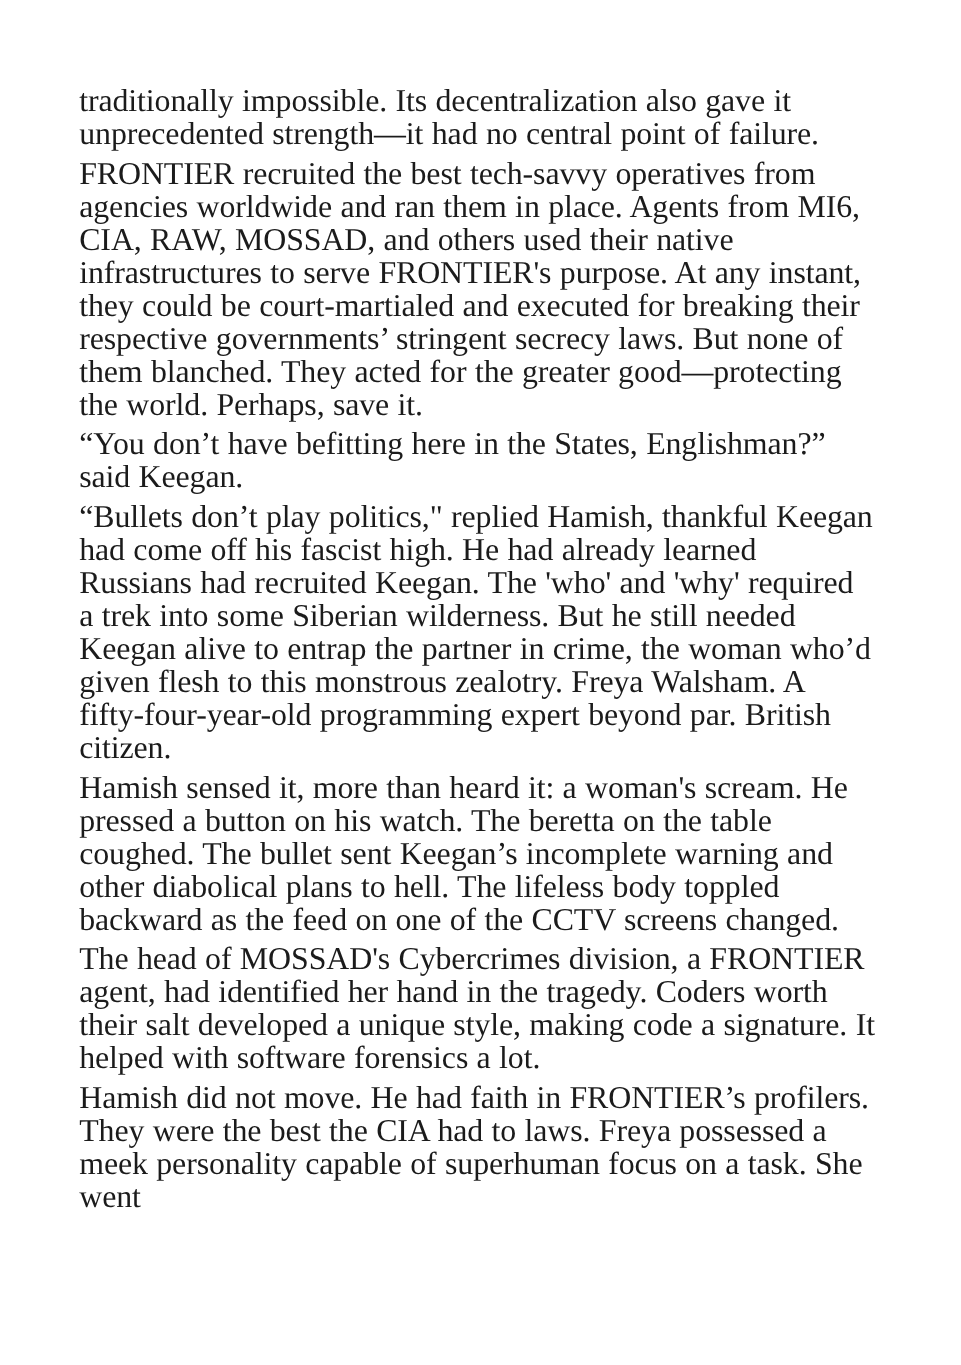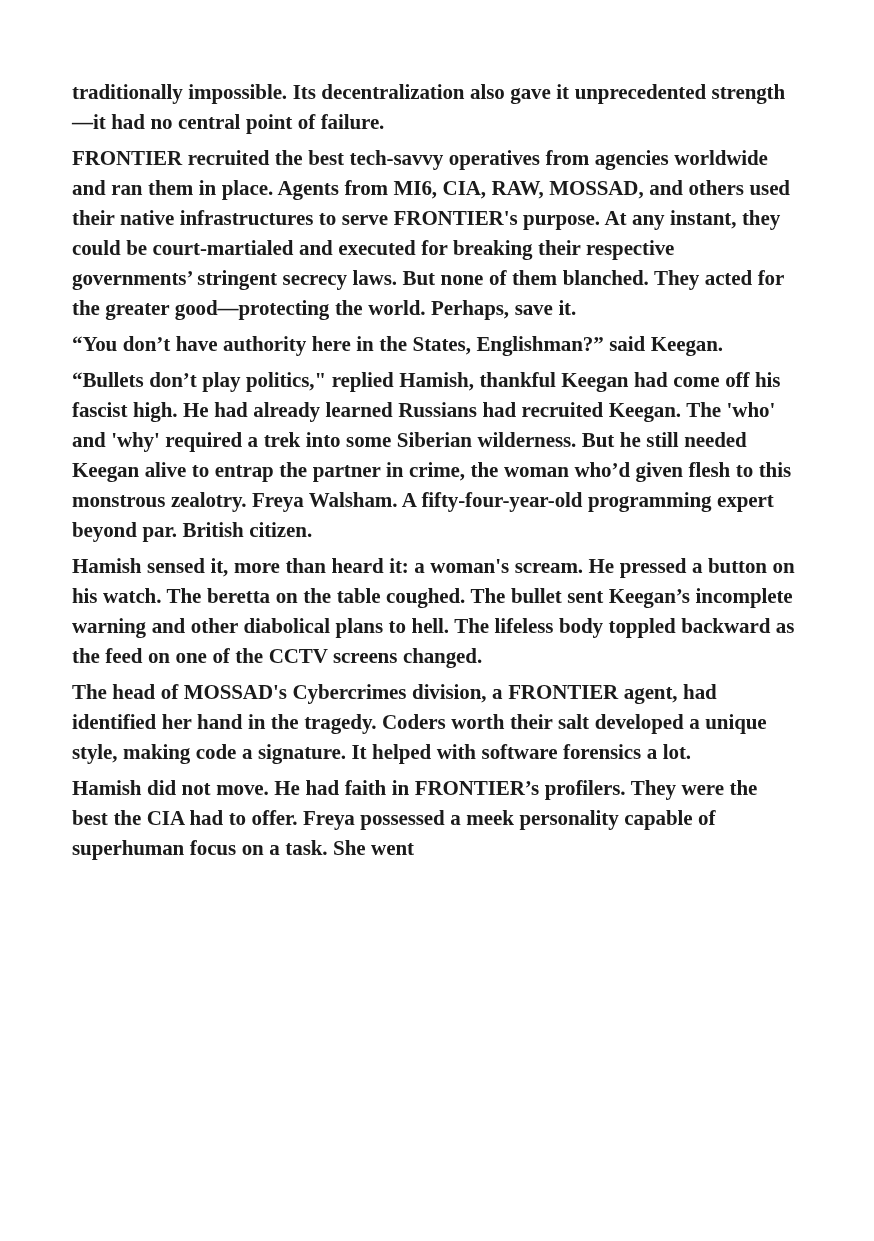--- a/index.html
+++ b/index.html
@@ -11,36 +11,35 @@
     position: relative;
     width: 874px;
     height: 1241px;
     background: #ffffff;
     overflow: hidden;
     box-sizing: border-box;
     padding: 77px 78px 0 72px;
   }
   .page-text p {
     font-family: "Liberation Serif", "DejaVu Serif", serif;
-    font-size: 21px;
+    font-size: 29px;
     line-height: 30px;
     letter-spacing: -0.1px;
     color: #1b1b1b;
     margin: 0 0 6px 0;
     text-align: left;
     word-spacing: 0.5px;
-    font-weight: bold;
   }
 </style>
 </head>
 <body>
 
 <div class="page">
   <div class="page-text">
     <p>traditionally impossible. Its decentralization also gave it unprecedented strength—it had no central point of failure.</p>
     <p>FRONTIER recruited the best tech-savvy operatives from agencies worldwide and ran them in place. Agents from MI6, CIA, RAW, MOSSAD, and others used their native infrastructures to serve FRONTIER's purpose. At any instant, they could be court-martialed and executed for breaking their respective governments’ stringent secrecy laws. But none of them blanched. They acted for the greater good—protecting the world. Perhaps, save it.</p>
-    <p>“You don’t have authority here in the States, Englishman?” said Keegan.</p>
+    <p>“You don’t have befitting here in the States, Englishman?” said Keegan.</p>
     <p>“Bullets don’t play politics," replied Hamish, thankful Keegan had come off his fascist high. He had already learned Russians had recruited Keegan. The 'who' and 'why' required a trek into some Siberian wilderness. But he still needed Keegan alive to entrap the partner in crime, the woman who’d given flesh to this monstrous zealotry. Freya Walsham. A fifty-four-year-old programming expert beyond par. British citizen.</p>
     <p>Hamish sensed it, more than heard it: a woman's scream. He pressed a button on his watch. The beretta on the table coughed. The bullet sent Keegan’s incomplete warning and other diabolical plans to hell. The lifeless body toppled backward as the feed on one of the CCTV screens changed.</p>
     <p>The head of MOSSAD's Cybercrimes division, a FRONTIER agent, had identified her hand in the tragedy. Coders worth their salt developed a unique style, making code a signature. It helped with software forensics a lot.</p>
-    <p>Hamish did not move. He had faith in FRONTIER’s profilers. They were the best the CIA had to offer. Freya possessed a meek personality capable of superhuman focus on a task. She went</p>
+    <p>Hamish did not move. He had faith in FRONTIER’s profilers. They were the best the CIA had to laws. Freya possessed a meek personality capable of superhuman focus on a task. She went</p>
   </div>
 </div>
 
 </body></html>

